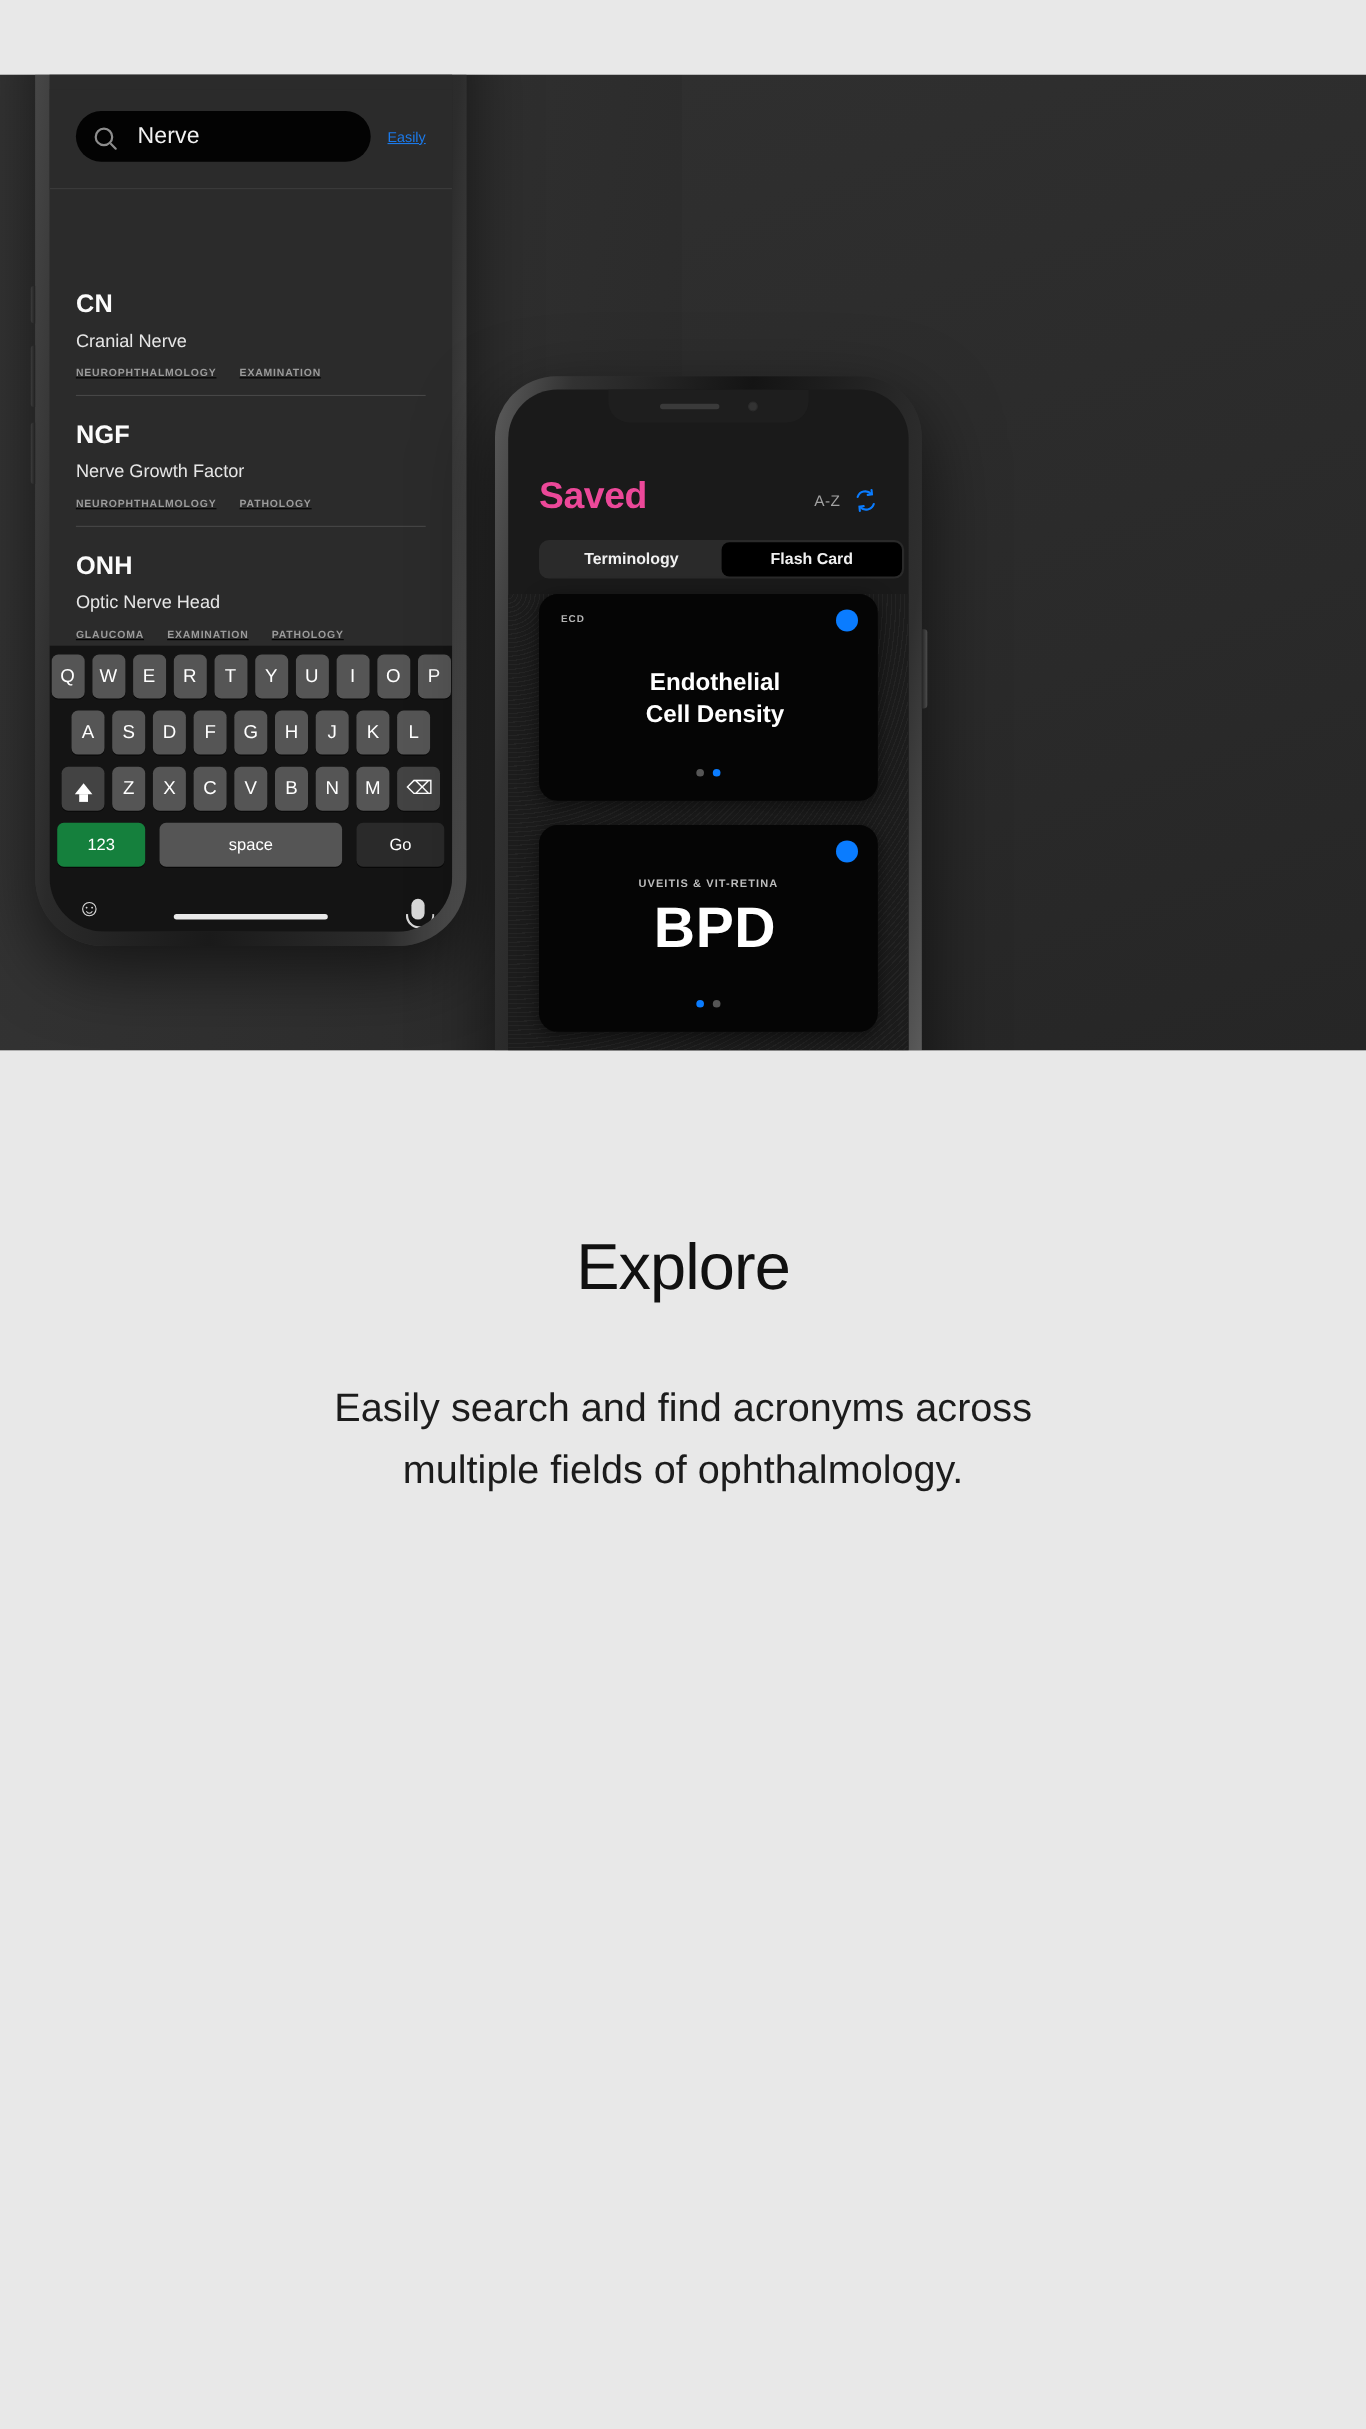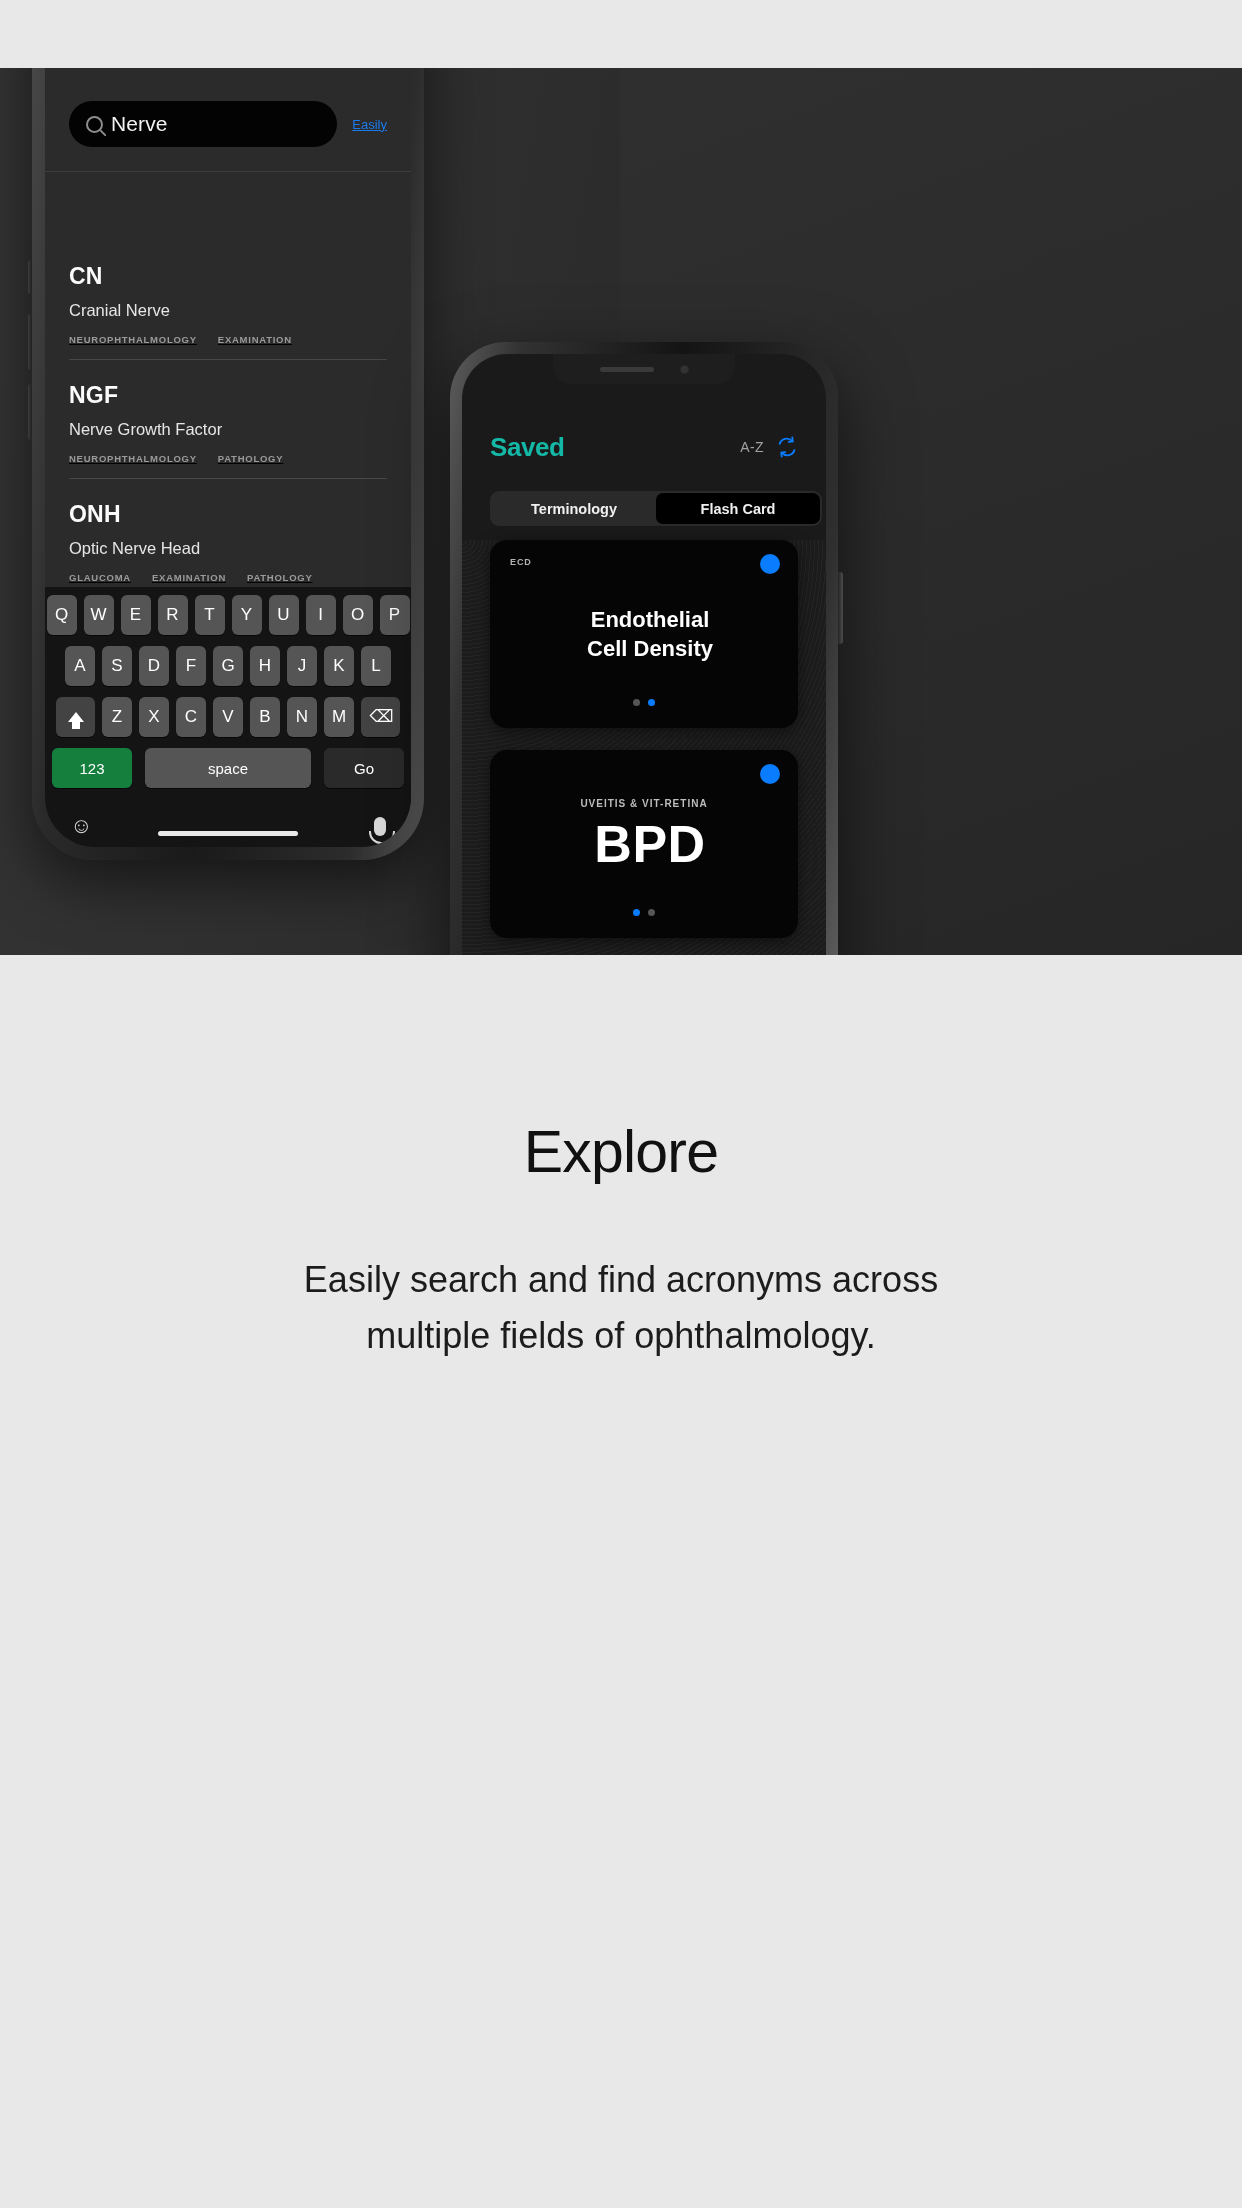--- a/index.html
+++ b/index.html
@@ -54,21 +54,21 @@
     background: #2b2b2b;
     border-bottom: 1px solid #3c3c3c;
   }
   .search-row { display: flex; align-items: center; gap: 13px; }
   .search-field {
     flex: 1; height: 46px;
     background: #030303;
     border-radius: 23px;
     display: flex; align-items: center;
     padding: 0 17px;
-    gap: 8px;
+    gap: 22px;
   }
   .mag {
     width: 17px; height: 17px; flex: 0 0 auto;
     border: 2.2px solid #8d8d8d; border-radius: 50%;
     position: relative;
   }
   .mag::after {
     content: ""; position: absolute;
     right: -6px; bottom: -4px;
     width: 8px; height: 2.2px;
@@ -177,21 +177,21 @@
     position: absolute; right: -5px; width: 5px;
     background: linear-gradient(270deg,#4d4d4d,#242424);
     border-radius: 0 3px 3px 0;
   }
 
   .saved-head {
     position: absolute; left: 0; top: 78px; width: 100%;
     padding: 0 28px;
     display: flex; align-items: flex-end; justify-content: space-between;
   }
-  .saved-title { color: #14b8a6; font-size: 26px; font-weight: bold; letter-spacing: -.4px; }
+  .saved-title { color: #ec4899; font-size: 34px; font-weight: bold; letter-spacing: -.4px; }
   .saved-tools { display: flex; align-items: center; gap: 12px; padding-bottom: 5px; }
   .az { color: #a2a2a2; font-size: 14px; letter-spacing: .4px; }
   .refresh-icon { width: 22px; height: 22px; display: block; }
 
   .segctl {
     position: absolute; left: 28px; top: 137px;
     width: 332px; height: 35px;
     background: #2a2a2a; border-radius: 9px;
     display: flex; padding: 2px;
   }

